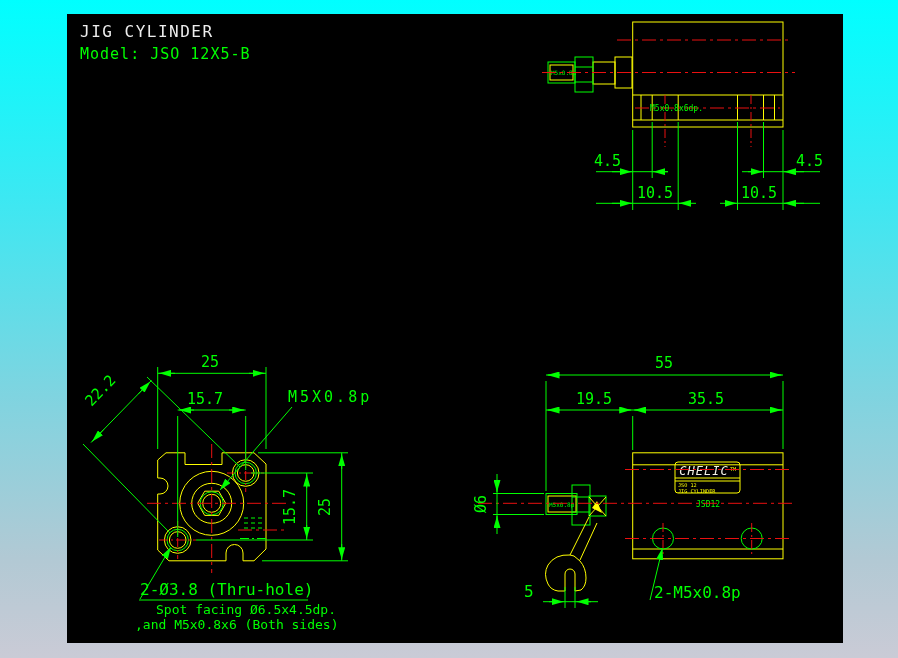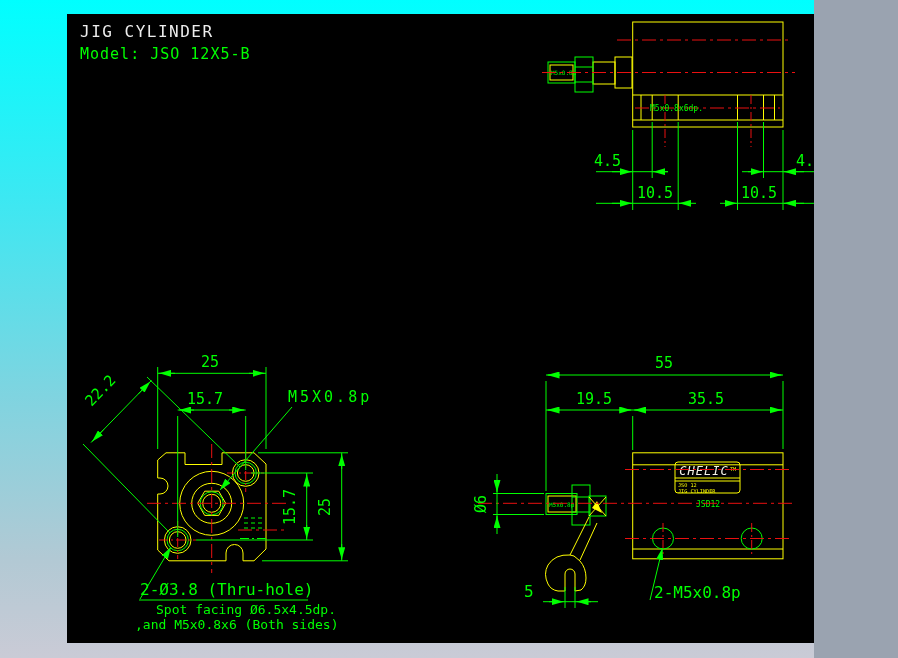--- a/index.html
+++ b/index.html
@@ -1,16 +1,16 @@
 <!DOCTYPE html>
 <html><head>
 <meta charset="utf-8">
 <style>
   html,body{margin:0;padding:0;background:#9aa3b0;}
-  #stage{position:relative;width:814px;height:658px;overflow:hidden;
+  #stage{position:relative;width:898px;height:658px;overflow:hidden;
          font-family:"DejaVu Sans Mono", monospace;}
   svg{position:absolute;left:0;top:0;}
   
   .y{stroke:#ffff00;fill:none;stroke-width:1;}
   .g{stroke:#00ff00;fill:none;stroke-width:1;}
   .r{stroke:#ea1010;fill:none;stroke-width:1;}
   .cl{stroke-dasharray:14 4 3 4;}
   .cls{stroke-dasharray:9 3 2 3;}
   .hid{stroke-dasharray:4 3;}
   text{font-family:"DejaVu Sans Mono", monospace;fill:#00ff00;stroke:none;}

